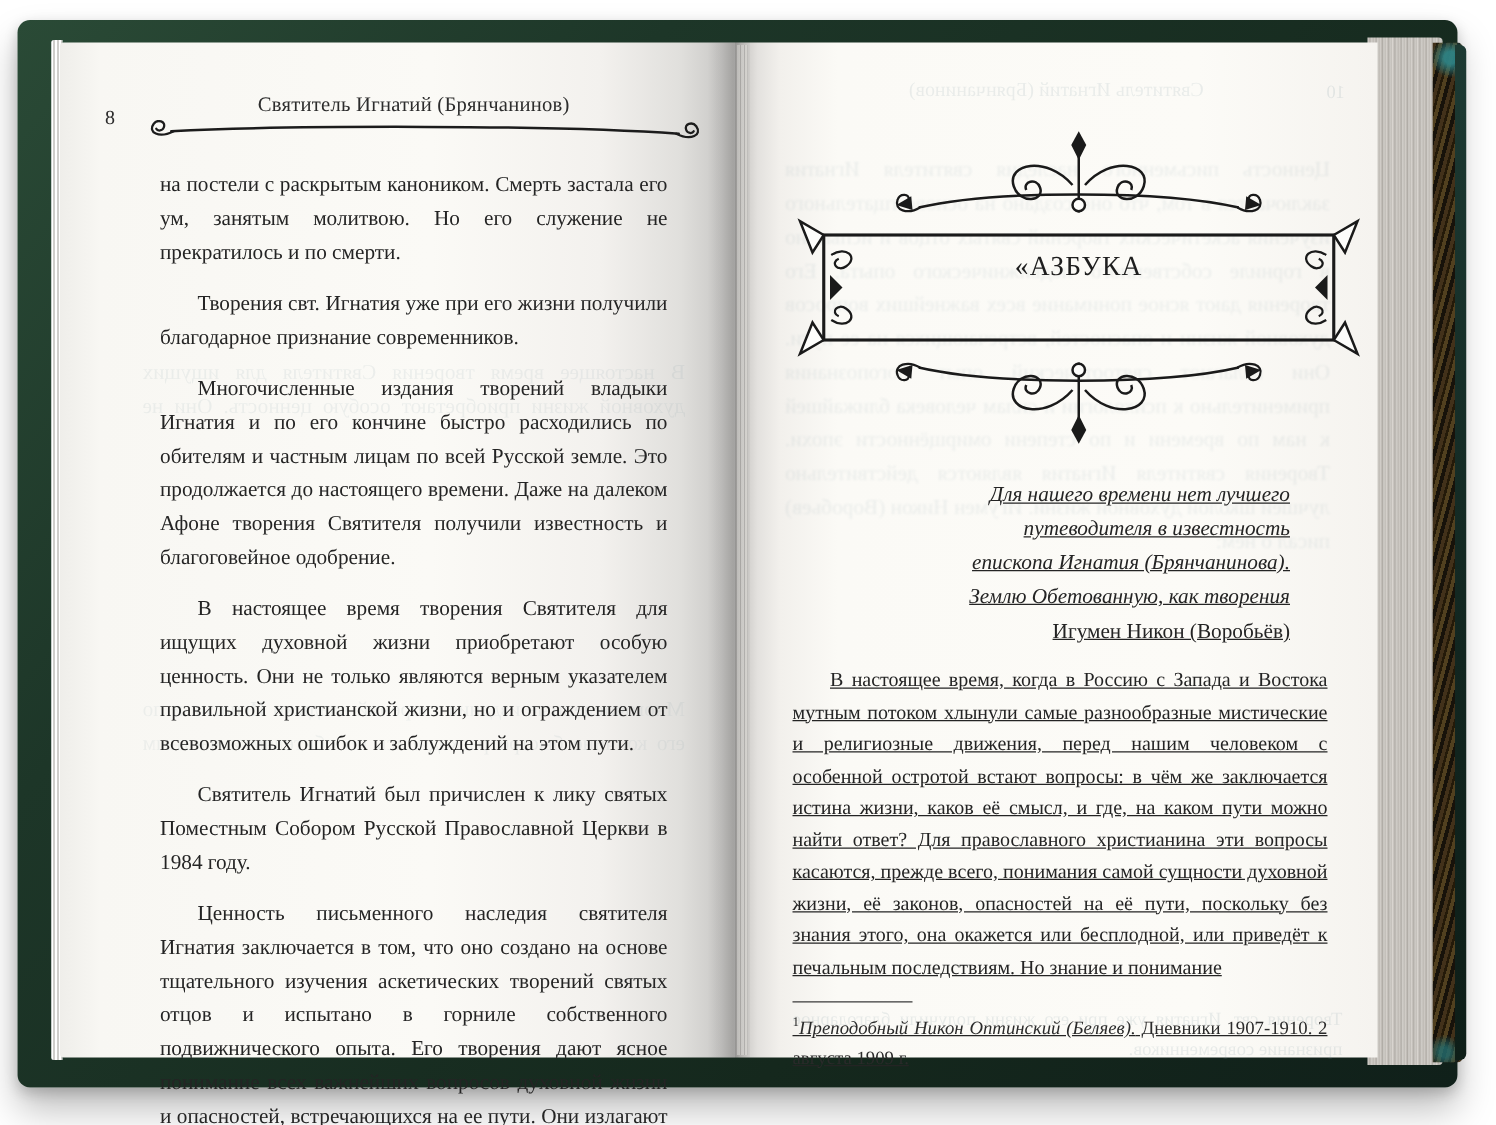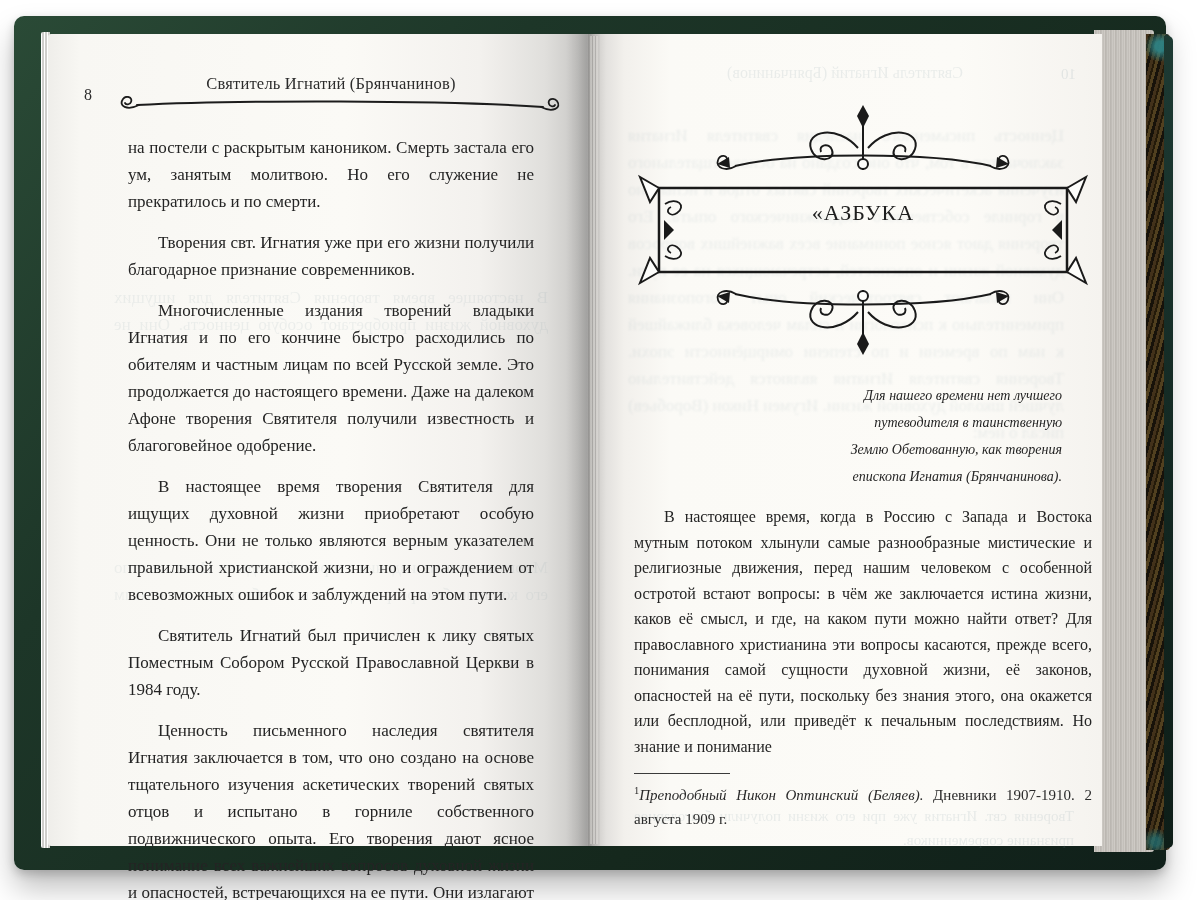--- a/index.html
+++ b/index.html
@@ -26,35 +26,35 @@
          background:linear-gradient(90deg,#efeeea 0%,#f8f7f3 6%,#fbfaf6 55%,#f3f1ee 80%,#e0dfdc 92%,#cac9c7 98%,#bdbcba 100%);}
   .page.right{left:588px;width:514px;
          background:linear-gradient(90deg,#a9a8a6 0%,#c7c5c2 1%,#e3e1de 3.5%,#f2f0ec 7%,#fbfaf6 16%,#fcfbf7 72%,#f5f3ef 100%);}
   .gutter-sheets{position:absolute;left:589px;top:36px;width:9px;height:808px;opacity:.65;
          background:repeating-linear-gradient(90deg,#b5b3b0 0 1px,#e8e6e2 1px 3px);}
   .crease{position:absolute;left:566px;top:34px;width:34px;height:812px;pointer-events:none;
          background:linear-gradient(90deg,rgba(0,0,0,0) 0%,rgba(0,0,0,.08) 35%,rgba(0,0,0,.14) 60%,rgba(0,0,0,.03) 100%);}
   
   .content{position:relative;z-index:2;height:100%;box-sizing:border-box;color:#242424;}
   .page.left .content{padding:40px 40px 0 66px;}
-  .page.right .content{padding:58px 10px 0 46px;}
+  .page.right .content{padding:58px 40px 0 46px;text-decoration:underline;}
   .running-header{text-align:center;font-size:16.5px;letter-spacing:.2px;color:#2c2c2c;}
   .head-rule{display:block;margin:2px auto 0 auto;width:452px;height:20px;}
   .pagenum{position:absolute;left:36px;top:52px;font-size:16px;color:#2c2c2c;z-index:3;}
   .body-text{margin-top:18px;font-size:17px;line-height:27px;text-align:justify;}
   .body-text p{margin:14px;text-indent:30px;}
   .body-text p.noindent{text-indent:0;}
   
   .orn-wrap{position:relative;width:458px;height:252px;margin:12px auto 0 auto;}
   .orn-wrap svg{position:absolute;left:0;top:0;width:100%;height:100%;}
   .orn-title{position:absolute;left:0;top:92px;width:100%;text-align:center;
          font-size:22px;line-height:33px;letter-spacing:1px;color:#1e1e1e;}
   .orn-title sup{font-size:12px;vertical-align:6px;}
   .epigraph{margin:26px 30px 0 auto;width:370px;text-align:right;font-style:italic;
-         font-size:14px;line-height:27px;color:#242424;}
+         font-size:17px;line-height:27px;color:#242424;}
   .epigraph .author{font-style:normal;margin-top:1px;}
   .rp-body{margin-top:14px;font-size:16px;line-height:25.5px;text-align:justify;text-indent:30px;color:#242424;}
   .fn-rule{width:96px;border:0;border-top:1.5px solid #3a3a3a;margin:14px 0 5px 0;}
   .footnote{font-size:15px;line-height:23.5px;text-align:justify;color:#2a2a2a;}
   .footnote sup{font-size:10.5px;}
   .footnote em{font-style:italic;margin-top:10px;}
   
   .ghost{color:#74909a;transform:scaleX(-1);filter:blur(.6px);pointer-events:none;}
   .ghost-abs{position:absolute;z-index:1;overflow:hidden;text-align:justify;}
   .lgm1{left:66px;top:250px;width:434px;height:56px;font-size:17px;line-height:27px;opacity:.10;}
@@ -138,23 +138,24 @@
           </g>
           <use href="#orn-top" transform="translate(0,252) scale(1,-1)"></use>
         </svg>
         <div class="orn-title">
           <div>«АЗБУКА</div>
         </div>
       </div>
 
       <div class="epigraph">
         <div>Для нашего времени нет лучшего</div>
-        <div>путеводителя в таинственную</div>
+        <div>путеводителя в известность</div>
+        <div>епископа Игнатия (Брянчанинова).</div>
         <div>Землю Обетованную, как творения</div>
-        <div>епископа Игнатия (Брянчанинова).</div>
+        <div class="author">Игумен Никон (Воробьёв)</div>
       </div>
 
       <div class="rp-body">В настоящее время, когда в Россию с Запада и Востока мутным потоком хлынули самые разнообразные мистические и религиозные движения, перед нашим человеком с особенной остротой встают вопросы: в чём же заключается истина жизни, каков её смысл, и где, на каком пути можно найти ответ? Для православного христианина эти вопросы касаются, прежде всего, понимания самой сущности духовной жизни, её законов, опасностей на её пути, поскольку без знания этого, она окажется или бесплодной, или приведёт к печальным последствиям. Но знание и понимание</div>
 
       <hr class="fn-rule">
       <div class="footnote">
         <sup>1</sup><em>Преподобный Никон Оптинский (Беляев).</em><span> Дневники 1907-1910. 2 августа 1909 г.</span>
       </div>
     </div>
   </div>

